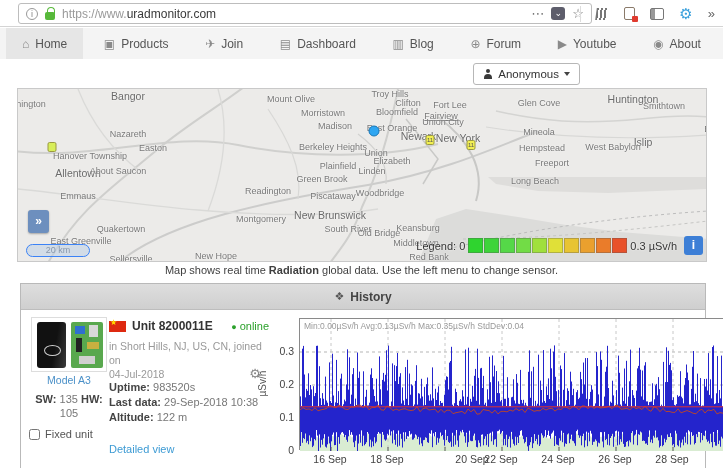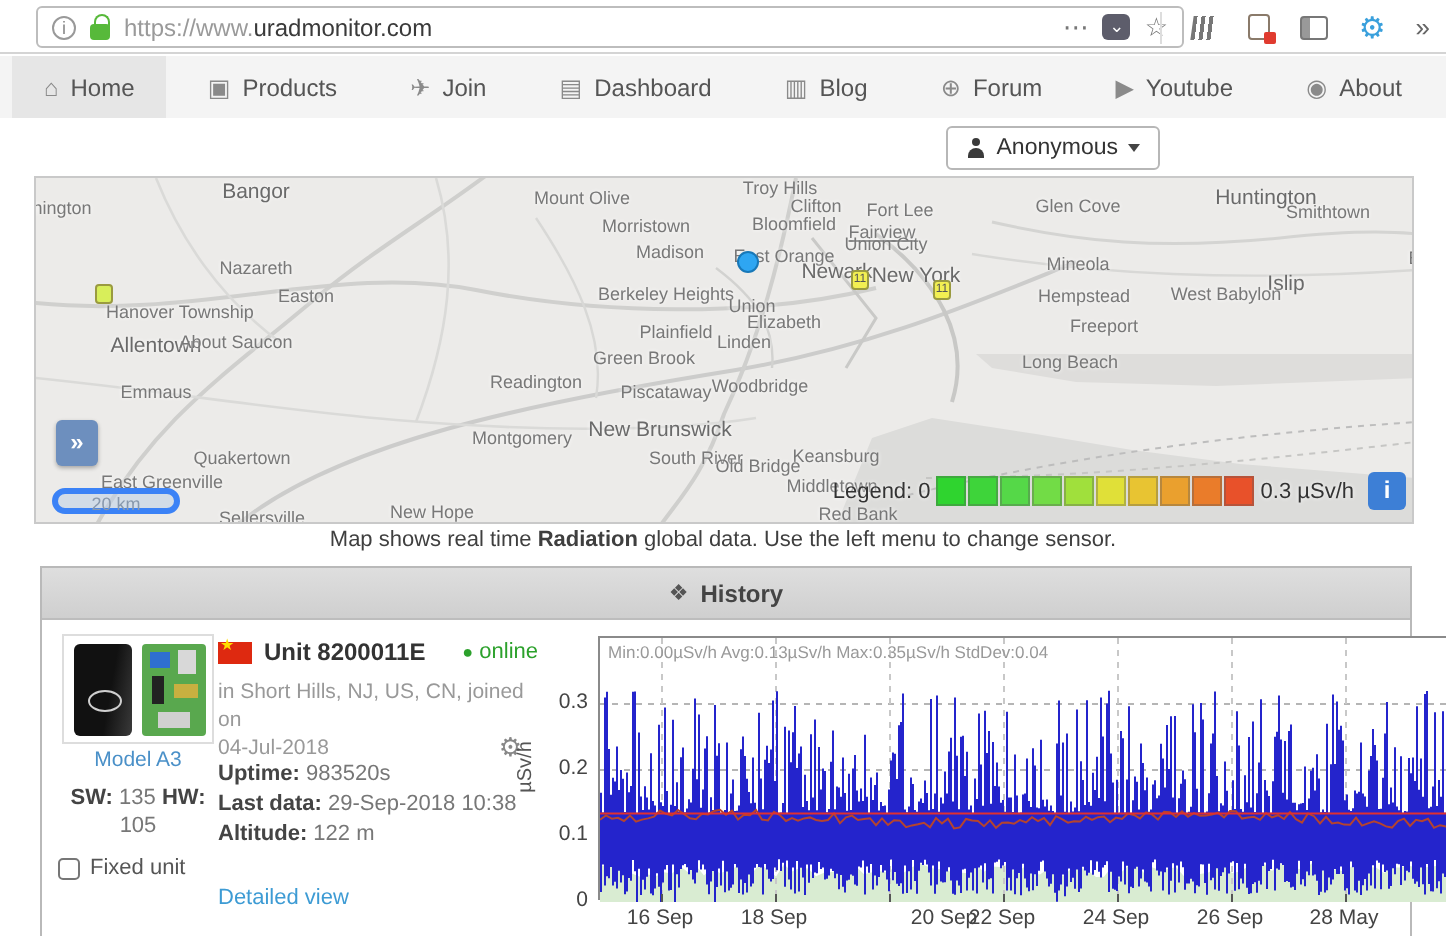--- a/index.html
+++ b/index.html
@@ -44,21 +44,21 @@
 
   
   #map { position:absolute; left:17px; top:88px; width:690px; height:174px; background:#ecebe9; border:1px solid #c9c9c9; overflow:hidden; cursor:grab; }
   #map svg.roads { position:absolute; left:0; top:0; }
   .map-label { position:absolute; font-size:9px; color:#787878; white-space:nowrap; transform:translate(-50%,-50%); text-shadow:0 0 2px #fff; }
   .map-label.lg { font-size:10.5px; color:#6a6a6a; }
   .m-selected { position:absolute; width:11px; height:11px; border-radius:50%; background:#2ea6f2; border:1px solid #1878b8; transform:translate(-50%,-50%); cursor:pointer; }
   .m-station { position:absolute; width:9px; height:10px; background:#f2ef52; border:1px solid #9a9a40; border-radius:2px; transform:translate(-50%,-50%); font-size:6px; line-height:9px; color:#555; text-align:center; cursor:pointer; overflow:hidden; }
   .m-station.greenish { background:#d8ee5a; }
   .map-expand { position:absolute; left:10px; top:121px; width:21px; height:23px; background:#6d8fbe; border-radius:3px; color:#fff; font-size:12px; font-weight:bold; text-align:center; line-height:22px; cursor:pointer; box-shadow:0 1px 2px rgba(0,0,0,.3); }
-  .map-scale { position:absolute; left:8px; top:155px; width:64px; height:13px; background:rgba(190,208,230,.55); border:3px solid #3b82f6; border-radius:7px; font-size:9px; color:#8898ac; text-align:center; line-height:11px; }
+  .map-scale { position:absolute; left:8px; top:155px; width:64px; height:13px; background:rgba(190,208,230,.55); border:1px solid #3b82f6; border-radius:7px; font-size:9px; color:#8898ac; text-align:center; line-height:11px; }
   .legend { position:absolute; right:3px; bottom:6px; display:flex; align-items:center; gap:3px; }
   .legend .ltxt { font-size:11px; color:#333; text-shadow:0 0 2px #fff; }
   .lsq { width:15px; height:15px; border:1px solid rgba(90,90,90,.35); }
   .linfo { width:19px; height:19px; background:#3d7fd6; border-radius:3px; color:#fff; font-size:12px; font-weight:bold; text-align:center; line-height:19px; margin-left:4px; cursor:pointer; }
 
   #caption { position:absolute; left:0; top:264px; width:723px; text-align:center; font-size:11px; color:#3f3f3f; }
 
   
   #panel { position:absolute; left:20px; top:283px; width:686px; height:186px; border:1px solid #b9b9b9; background:#fff; }
   .panel-head { height:26px; background:linear-gradient(#dedede,#cfcfcf); border-bottom:1px solid #bdbdbd; display:flex; align-items:center; justify-content:center; gap:6px; font-size:12px; font-weight:bold; color:#444; }
@@ -777,20 +777,20 @@
             </svg>
           </div>
         <span class="stats-label">Min:0.00µSv/h Avg:0.13µSv/h Max:0.35µSv/h StdDev:0.04</span>
         <div id="xticks">
             <span class="xtick" style="left: 49px;">16 Sep</span>
             <span class="xtick" style="left: 106px;">18 Sep</span>
             <span class="xtick" style="left: 163px; margin-left: 28px;">20 Sep</span>
             <span class="xtick" style="left: 220px;">22 Sep</span>
             <span class="xtick" style="left: 277px;">24 Sep</span>
             <span class="xtick" style="left: 334px;">26 Sep</span>
-            <span class="xtick" style="left: 391px;">28 May</span>
+            <span class="xtick" style="left: 391px;">28 Sep</span>
           </div>
       </div>
 
     </div>
   </div>
 
 </div>
 
 </body></html>

